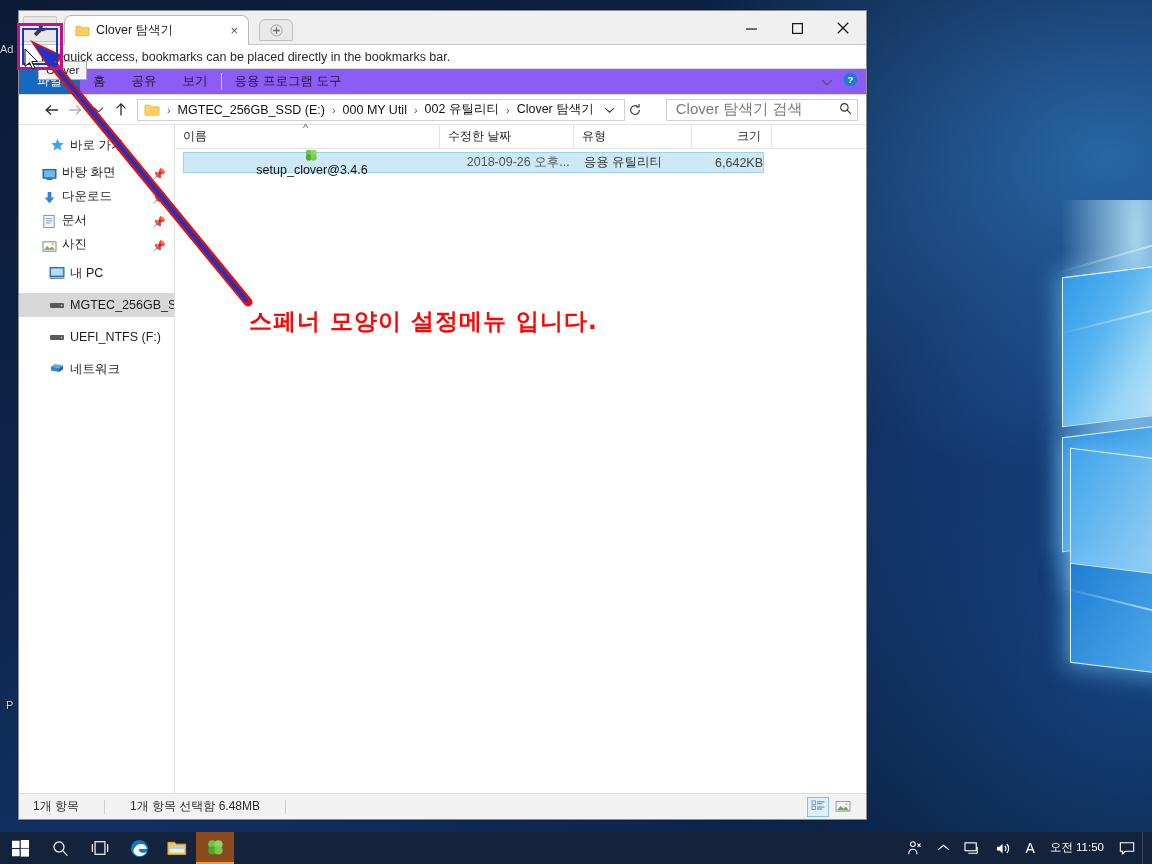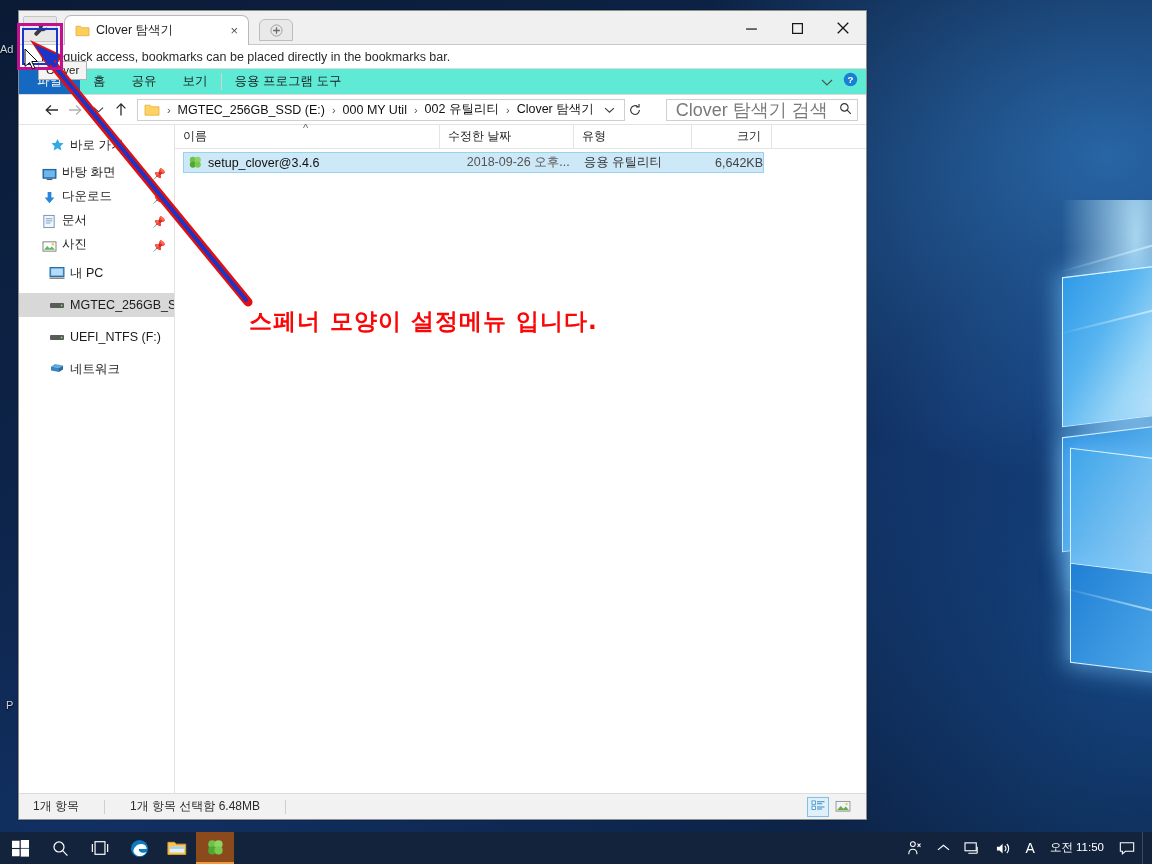--- a/index.html
+++ b/index.html
@@ -112,21 +112,21 @@
 
   
   #tooltip {
     position: absolute; left: 38px; top: 61px; z-index: 33;
     background: #f4f4f4; border: 1px solid #b0b0b0;
     font-size: 11.5px; color: #222; padding: 2px 7px 3px;
   }
 
   
   #ribbon {
-    height: 26px; background: #5eead4; border-bottom: 1px solid #dadada;
+    height: 26px; background: #8b5cf6; border-bottom: 1px solid #dadada;
     display: flex; align-items: stretch; flex: none;
   }
   .rb { display: flex; align-items: center; padding: 0 13px; font-size: 12.5px; color: #1b1b1b; }
   .rb.file { background: #1569c0; color: #fff; padding: 0 18px; font-weight: 400; }
   .rb.sep { border-left: 1px solid #d4d4d4; margin: 4px 0; padding: 0; }
   .rb-right { margin-left: auto; display: flex; align-items: center; padding-right: 8px; gap: 10px; }
 
   
   #addrrow {
     height: 30px; background: #ffffff; display: flex; align-items: center;
@@ -138,21 +138,21 @@
     display: flex; align-items: center; padding: 0 2px 0 6px; margin-left: 4px;
     font-size: 12.5px; color: #111;
   }
   .crumb { padding: 0 3px; white-space: nowrap; }
   .crumb-sep { color: #555; padding: 0 4px; font-size: 11px; }
   #addr-caret { margin-left: auto; padding: 0 7px; color: #444; }
   #refresh { width: 22px; display: flex; align-items: center; justify-content: center; color: #333; }
   #searchbox {
     width: 200px; height: 22px; border: 1px solid #cfcfcf; background: #fff;
     display: flex; align-items: center; padding: 0 5px 0 9px; margin-left: 20px;
-    font-size: 18px; color: #7a7a7a;
+    font-size: 15px; color: #7a7a7a;
   }
   #searchbox .sq { margin-left: auto; color: #333; }
 
   
   #body { flex: 1; display: flex; min-height: 0; background: #fff; }
   #navpane {
     width: 156px; background: #ffffff; border-right: 1px solid #e2e2e2;
     padding-top: 8px; font-size: 12.5px; color: #1b1b1b; flex: none;
   }
   .nav-item {
@@ -175,21 +175,21 @@
   .col.c-date { width: 134px; }
   .col.c-type { width: 118px; }
   .col.c-size { width: 80px; justify-content: flex-end; padding-right: 10px; }
   .sortmark { position: absolute; left: 128px; top: -3px; color: #666; font-size: 11px; }
 
   #filerow {
     height: 21px; display: flex; align-items: center; font-size: 12.5px;
     background: #cde8f7; border: 1px solid #99d1ee; width: 581px; margin-left: 8px;
   }
   .fc { display: flex; align-items: center; }
-  .fc.f-name { width: 257px; color: #111; }
+  .fc.f-name { width: 257px; color: #111; flex-direction: column; }
   .fc.f-date { width: 134px; color: #555; justify-content: flex-end; padding-right: 4px; }
   .fc.f-type { width: 118px; color: #333; padding-left: 10px; }
   .fc.f-size { width: 72px; color: #444; justify-content: flex-end; }
 
   
   #statusbar {
     height: 26px; background: #f2f2f2; border-top: 1px solid #dcdcdc;
     display: flex; align-items: center; padding: 0 6px 0 14px;
     font-size: 12px; color: #2a2a2a; flex: none; gap: 15px;
   }

